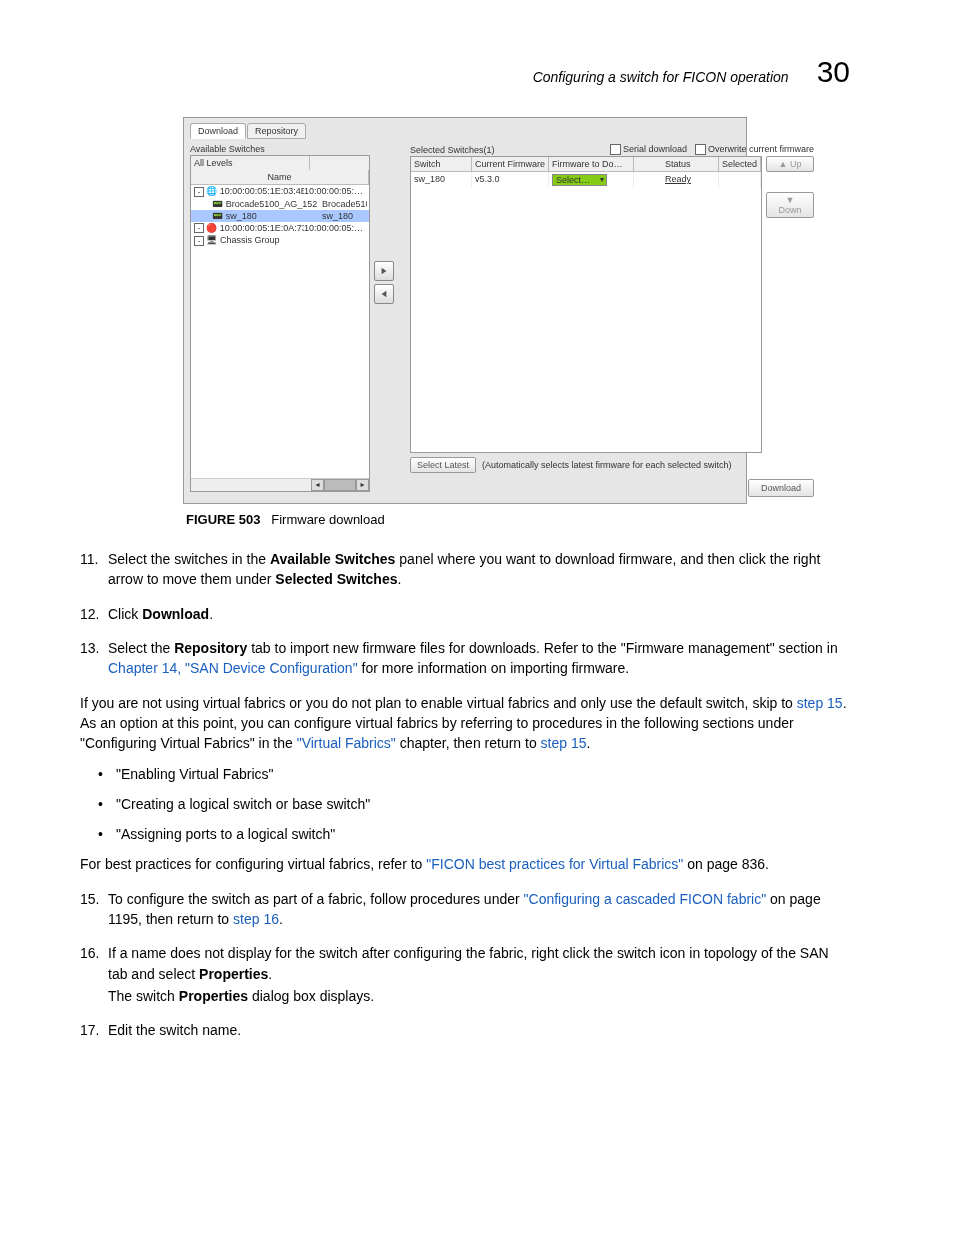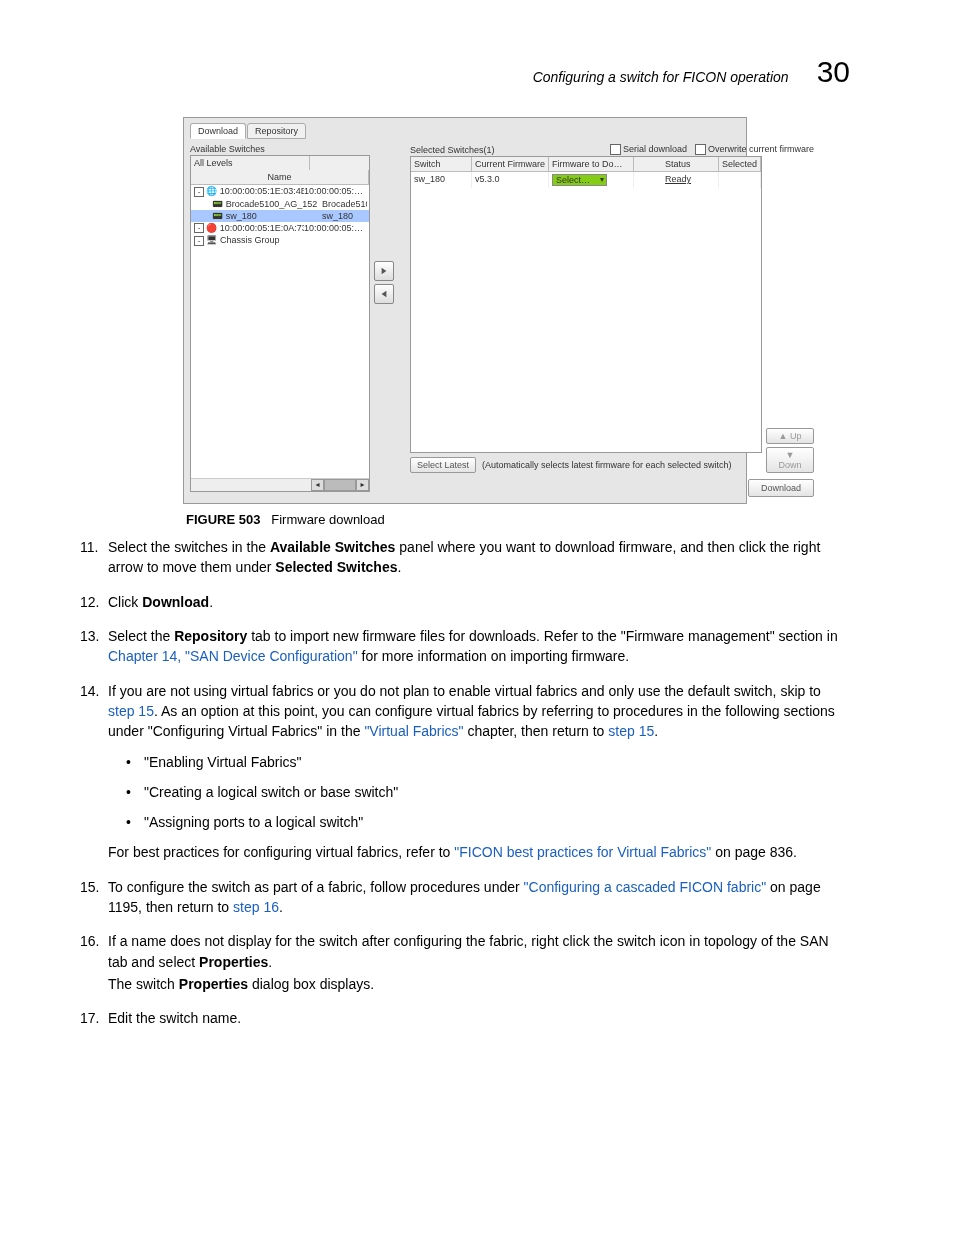--- a/index.html
+++ b/index.html
@@ -154,37 +154,37 @@
   .gh1{width:54px;} .gh2{width:70px;} .gh3{width:78px;} .gh4{width:50px;margin-left:28px;} .gh5{flex:1;}
   .grid-row { display:flex;font-size:9px; }
   .grid-row > div { padding:2px 3px;border-right:1px solid #eee;overflow:hidden;white-space:nowrap; }
   .dd {
     display:inline-block;border:1px solid #888;padding:0 10px 0 3px;background:#84cc16;
     position:relative;min-width:40px;
   }
   .dd::after{content:"▾";position:absolute;right:2px;top:0;font-size:8px;}
   .status-ready{ text-decoration:underline; }
   .right-side-buttons {
-    display:flex;flex-direction:column;gap:3px;margin-top:16px;
+    display:flex;flex-direction:column;gap:20px;
   }
   .side-btn, .dlg-btn {
     border:1px solid #999;background:linear-gradient(#fff,#e4e4e4);
     border-radius:2px;font-size:9px;padding:2px 6px;text-align:center;color:#555;
   }
   .side-btn { width:34px; }
   .side-btn.disabled { color:#999; }
   .select-latest-row {
     display:flex;align-items:center;gap:6px;margin-top:4px;font-size:9px;
   }
   .bottom-row {
     display:flex;justify-content:flex-end;margin-top:6px;
   }
   .figure-caption {
     width: 558px;
-    margin: 0 auto 10px auto;
+    margin: 0 auto 22px auto;
     font-size: 13px;
   }
   .figure-caption .fb { font-weight:bold; }
   ol.steps {
     list-style: none;
     padding: 0;
     margin: 0;
   }
   ol.steps > li {
     display: flex;
@@ -284,21 +284,21 @@
       </div>
 
       <div class="right-panel">
         <div class="right-top">
           <span>Selected Switches(1)</span>
           <span class="checks">
             <label><span class="chk"></span><span>Serial download</span></label>
             <label><span class="chk"></span><span>Overwrite current firmware</span></label>
           </span>
         </div>
-        <div style="display:flex;gap:4px;align-items:flex-end;">
+        <div style="display:flex;gap:4px;">
           <div style="flex:1;">
             <div class="grid-box">
               <div class="grid-header">
                 <div class="gh1">Switch</div>
                 <div class="gh2">Current Firmware</div>
                 <div class="gh3">Firmware to Do…</div>
                 <div class="gh4">Status</div>
                 <div class="gh5">Selected</div>
               </div>
               <div class="grid-row">
@@ -339,21 +339,20 @@
     </li>
     <li>
       <div class="num">12.</div>
       <div class="body"><span>Click </span><span class="b">Download</span><span>.</span></div>
     </li>
     <li>
       <div class="num">13.</div>
       <div class="body"><span>Select the </span><span class="b">Repository</span><span> tab to import new firmware files for downloads. Refer to the "Firmware management" section in </span><a class="link">Chapter 14, "SAN Device Configuration"</a><span> for more information on importing firmware.</span></div>
     </li>
     <li>
-      <div class="num">14.</div>
       <div class="body">
         <span>If you are not using virtual fabrics or you do not plan to enable virtual fabrics and only use the default switch, skip to </span><a class="link">step 15</a><span>. As an option at this point, you can configure virtual fabrics by referring to procedures in the following sections under "Configuring Virtual Fabrics" in the </span><a class="link">"Virtual Fabrics"</a><span> chapter, then return to </span><a class="link">step 15</a><span>.</span>
         <ul class="sub">
           <li>"Enabling Virtual Fabrics"</li>
           <li>"Creating a logical switch or base switch"</li>
           <li>"Assigning ports to a logical switch"</li>
         </ul>
         <div class="para">
           <span>For best practices for configuring virtual fabrics, refer to </span><a class="link">"FICON best practices for Virtual Fabrics"</a><span> on page 836.</span>
         </div>

